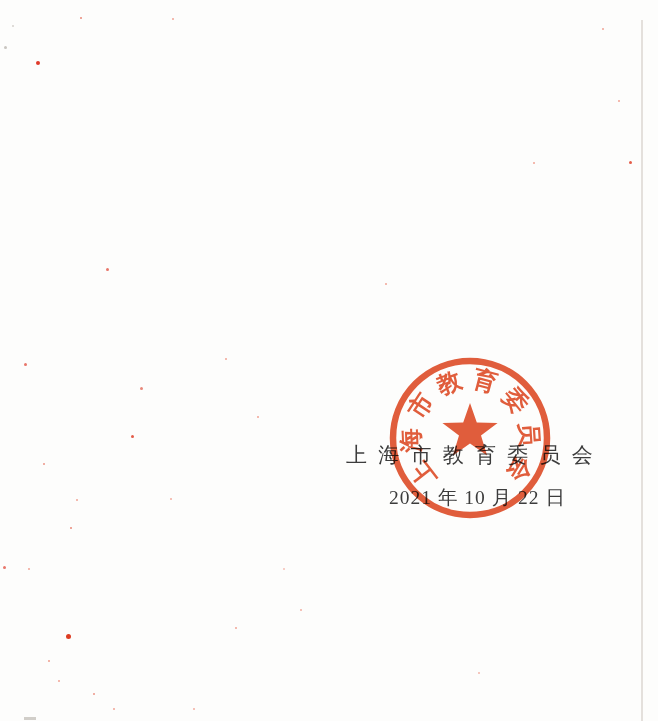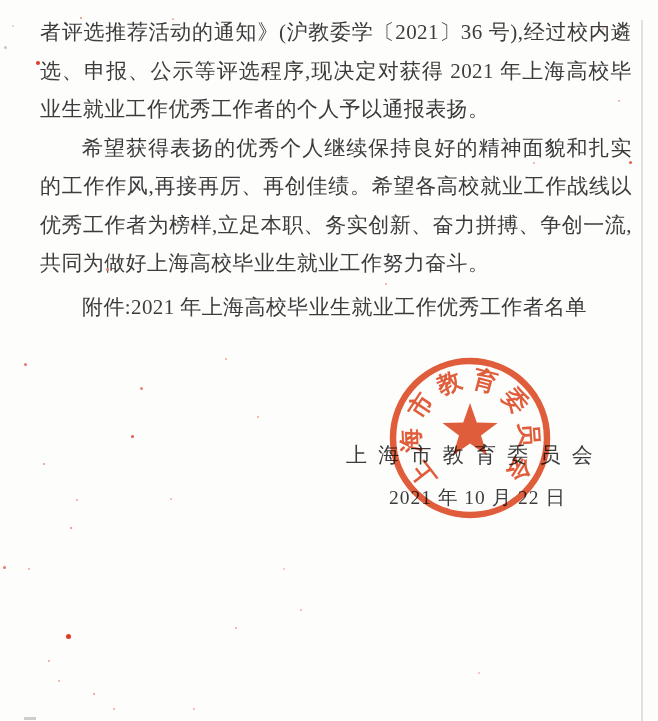--- a/index.html
+++ b/index.html
@@ -93,25 +93,20 @@
     height: 3px;
     background: #bdb9b4;
     opacity: 0.7;
   }
 </style>
 </head>
 <body>
 
 <div class="page" style="background: rgb(253, 253, 252);">
 
-  <div class="doc-text" style="color: rgb(60, 60, 60);">
-    <p class="para">者评选推荐活动的通知》(沪教委学〔2021〕36 号),经过校内遴选、申报、公示等评选程序,现决定对获得 2021 年上海高校毕业生就业工作优秀工作者的个人予以通报表扬。</p>
-    <p class="para indent">希望获得表扬的优秀个人继续保持良好的精神面貌和扎实的工作作风,再接再厉、再创佳绩。希望各高校就业工作战线以优秀工作者为榜样,立足本职、务实创新、奋力拼搏、争创一流,共同为做好上海高校毕业生就业工作努力奋斗。</p>
-    <p class="para indent attachment">附件:2021 年上海高校毕业生就业工作优秀工作者名单</p>
-  </div>
 
   <div class="signature-org" style="color: rgb(60, 60, 60);">上 海 市 教 育 委 员 会</div>
 
   <div class="signature-date" style="color: rgb(60, 60, 60);">2021 年 10 月 22 日</div>
 
   <svg class="seal" width="172" height="172" viewBox="0 0 172 172">
     <circle class="seal-ring" cx="86" cy="86" r="77" stroke="#e0502b"></circle>
     <polygon class="seal-star" points="86,51 92.8,70.6 113.6,71 97,83.6 103.1,103.5 86,91.6 68.9,103.5 75,83.6 58.4,71 79.2,70.6" fill="#e0502b"></polygon>
     <g id="seal-arc-text">
         <text x="39.5" y="122.3" transform="rotate(232.0 39.5 122.3)" class="seal-char" fill="#e0502b">上</text>

